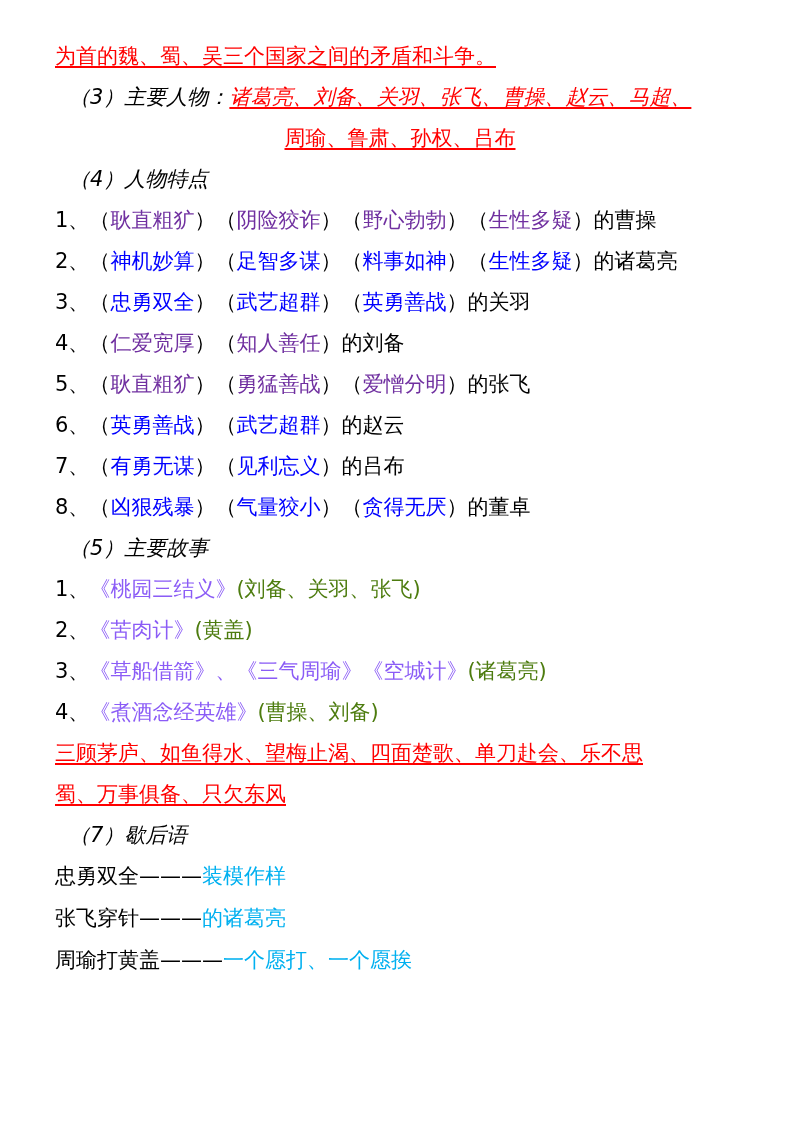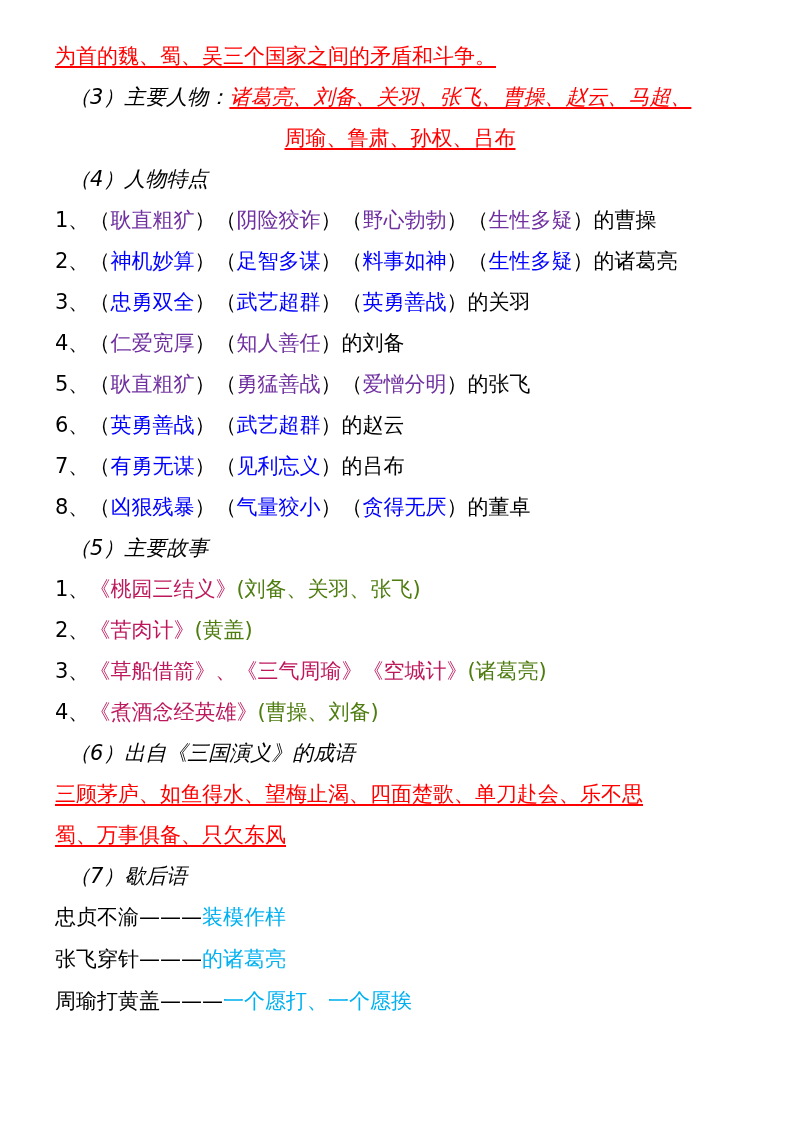--- a/index.html
+++ b/index.html
@@ -35,21 +35,21 @@
     letter-spacing: 0px;
   }
   .line.center {
     text-align: center;
   }
   .indent1 { padding-left: 14px; font-style: italic; }
   .red { color: #ff0000; }
   .blue { color: #0000ff; }
   .purple { color: #7030a0; }
   .green { color: #4d7c0f; }
-  .orange { color: #be185d; }
+  .orange { color: #8b5cf6; }
   .cyan { color: #00b0f0; font-family: Liberation Mono, monospace; }
   .black { color: #000000; }
   .u { text-decoration: underline; text-underline-offset: 3px; }
 </style>
 </head>
 <body>
 
 <div class="page">
   <div class="doc" id="doc-root">
       <div class="line"><span class="red u">为首的魏、蜀、吴三个国家之间的矛盾和斗争。</span></div>
@@ -62,21 +62,20 @@
       <div class="line"><span class="black">4、（</span><span class="purple">仁爱宽厚</span><span class="black">）（</span><span class="purple">知人善任</span><span class="black">）的刘备</span></div>
       <div class="line"><span class="black">5、（</span><span class="purple">耿直粗犷</span><span class="black">）（</span><span class="purple">勇猛善战</span><span class="black">）（</span><span class="purple">爱憎分明</span><span class="black">）的张飞</span></div>
       <div class="line"><span class="black">6、（</span><span class="blue">英勇善战</span><span class="black">）（</span><span class="blue">武艺超群</span><span class="black">）的赵云</span></div>
       <div class="line"><span class="black">7、（</span><span class="blue">有勇无谋</span><span class="black">）（</span><span class="blue">见利忘义</span><span class="black">）的吕布</span></div>
       <div class="line"><span class="black">8、（</span><span class="blue">凶狠残暴</span><span class="black">）（</span><span class="blue">气量狡小</span><span class="black">）（</span><span class="blue">贪得无厌</span><span class="black">）的董卓</span></div>
       <div class="line indent1"><span class="black">（5）主要故事</span></div>
       <div class="line"><span class="black">1、</span><span class="orange">《桃园三结义》</span><span class="green">(刘备、关羽、张飞)</span></div>
       <div class="line"><span class="black">2、</span><span class="orange">《苦肉计》</span><span class="green">(黄盖)</span></div>
       <div class="line"><span class="black">3、</span><span class="orange">《草船借箭》、《三气周瑜》《空城计》</span><span class="green">(诸葛亮)</span></div>
       <div class="line"><span class="black">4、</span><span class="orange">《煮酒念经英雄》</span><span class="green">(曹操、刘备)</span></div>
-      <div class="line indent1"><span class="black">（6）出自《三国演义》的成语</span></div>
       <div class="line"><span class="red u">三顾茅庐、如鱼得水、望梅止渴、四面楚歌、单刀赴会、乐不思</span></div>
       <div class="line"><span class="red u">蜀、万事俱备、只欠东风</span></div>
       <div class="line indent1"><span class="black">（7）歇后语</span></div>
-      <div class="line"><span class="black">忠贞不渝———</span><span class="cyan">装模作样</span></div>
+      <div class="line"><span class="black">忠勇双全———</span><span class="cyan">装模作样</span></div>
       <div class="line"><span class="black">张飞穿针———</span><span class="cyan">的诸葛亮</span></div>
       <div class="line"><span class="black">周瑜打黄盖———</span><span class="cyan">一个愿打、一个愿挨</span></div>
     </div>
 </div>
 
 </body></html>

